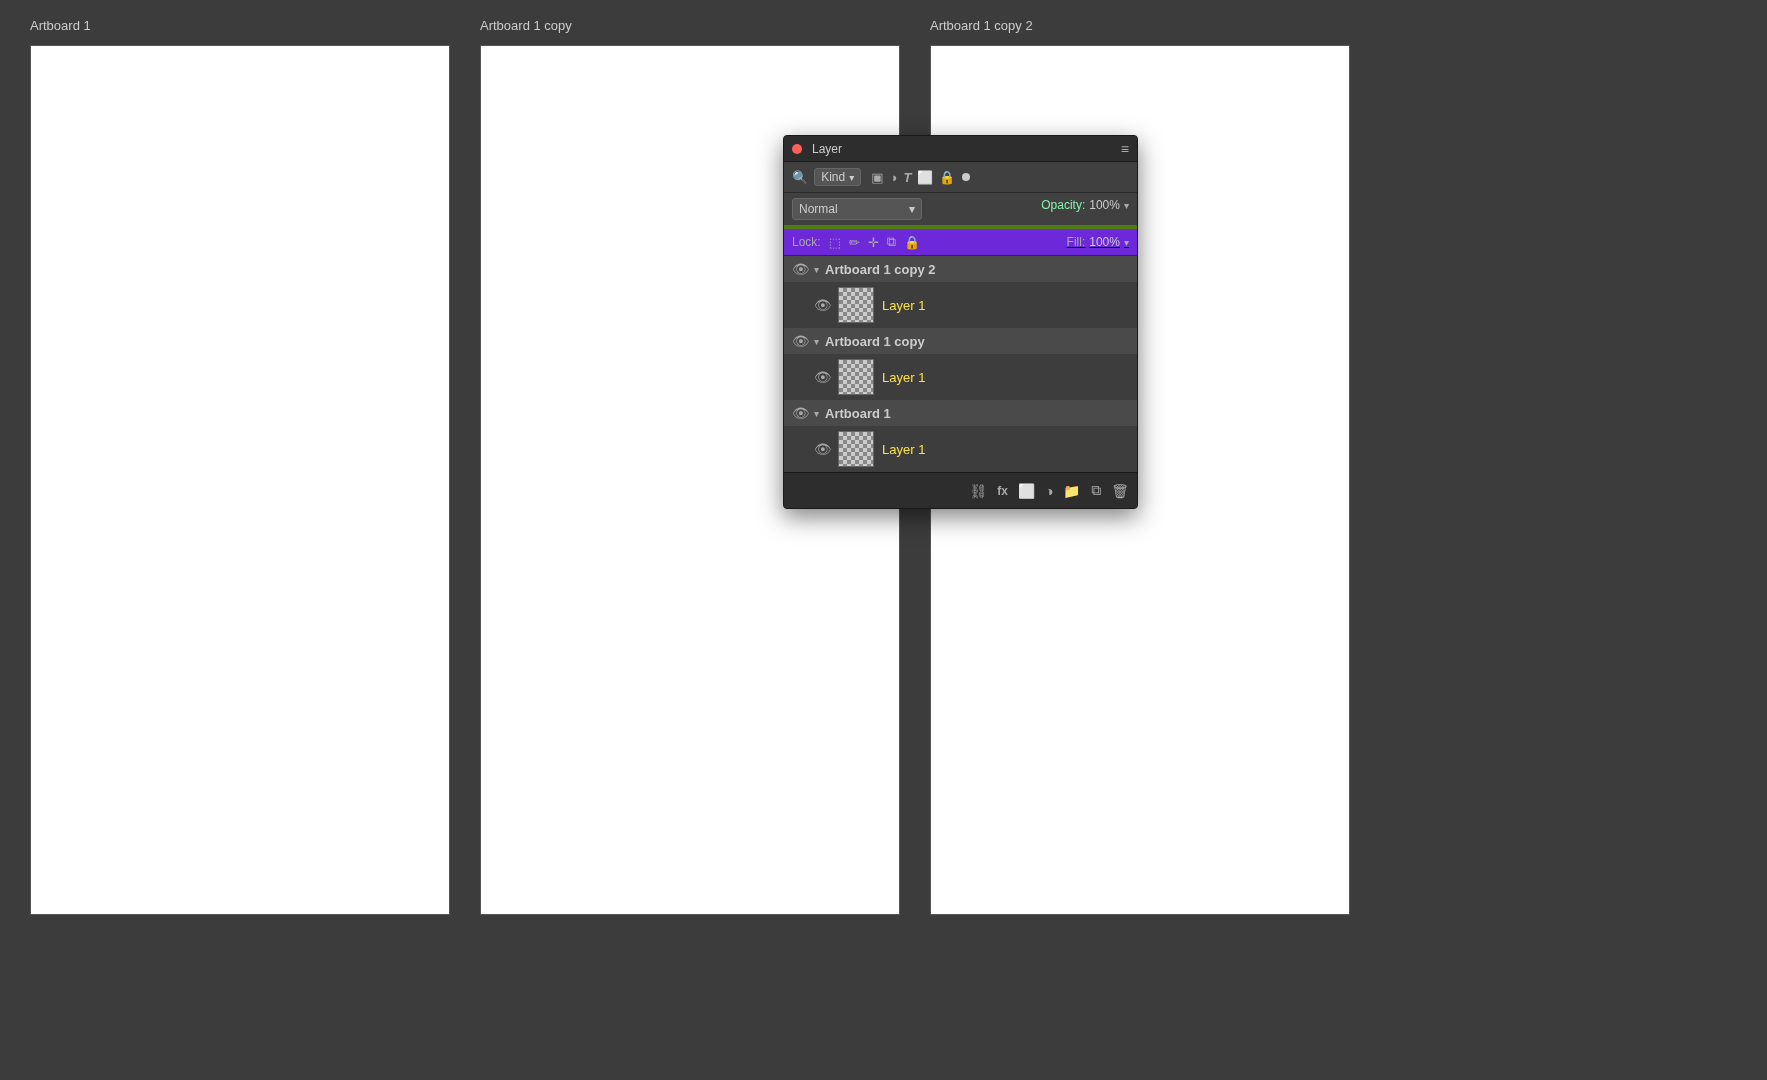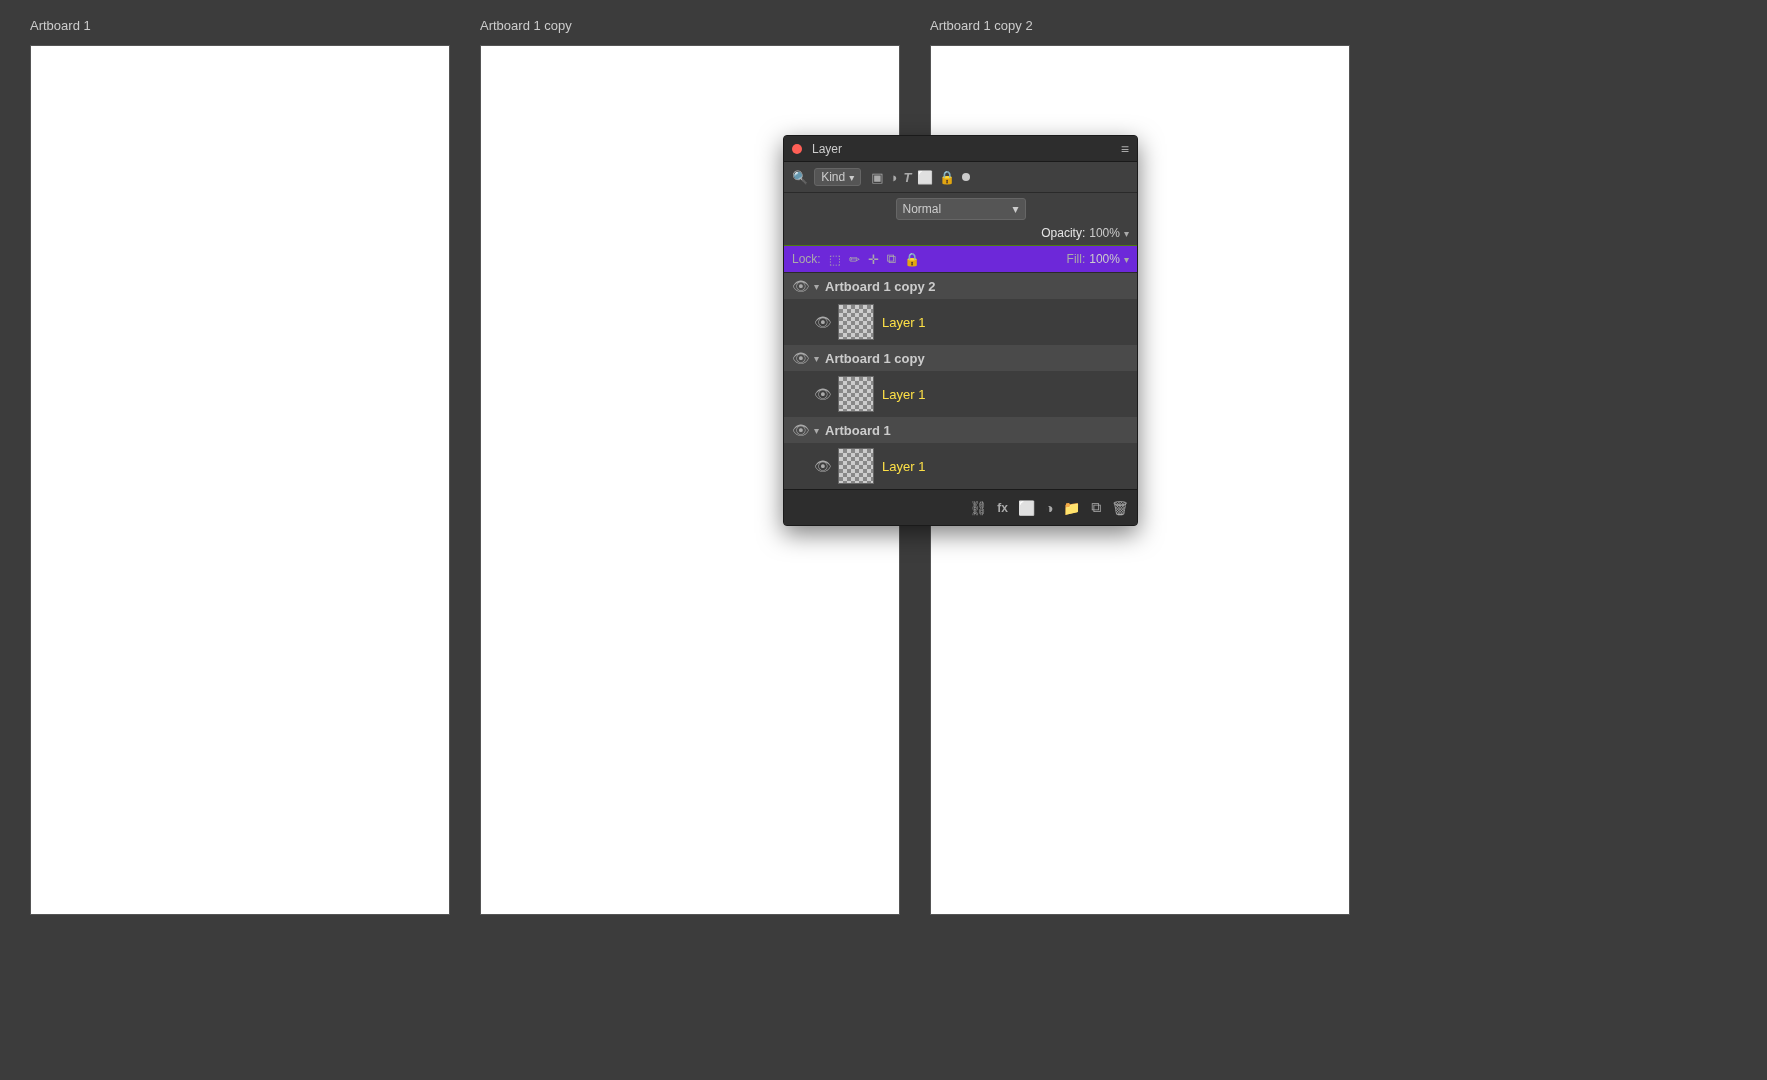--- a/index.html
+++ b/index.html
@@ -162,24 +162,23 @@
       height: 8px;
       background: #cccccc;
       border-radius: 50%;
     }
 
     
     .blend-bar {
       background: #404040;
       padding: 5px 8px;
       display: flex;
-      align-items: center;
+      align-items: flex-start;
       gap: 6px;
-      border-bottom: 1px solid #4d7c0f;
-      flex-direction: column;
+      border-bottom: 4px solid #4d7c0f;
     }
 
     .blend-dropdown {
       display: flex;
       align-items: center;
       gap: 4px;
       background: #555555;
       border: 1px solid #666;
       border-radius: 3px;
       padding: 2px 6px;
@@ -191,21 +190,21 @@
     }
 
     .opacity-section {
       display: flex;
       align-items: center;
       gap: 4px;
       margin-left: auto;
     }
 
     .opacity-label {
-      color: #e5e5e5;
+      color: #86efac;
       font-size: 12px;
     }
 
     .opacity-value {
       color: #cccccc;
       font-size: 12px;
     }
 
     .opacity-dropdown {
       color: #aaaaaa;
@@ -238,20 +237,21 @@
       color: #aaaaaa;
       font-size: 13px;
       cursor: pointer;
     }
 
     .fill-section {
       display: flex;
       align-items: center;
       gap: 4px;
       margin-left: auto;
+      text-decoration: underline;
     }
 
     .fill-label {
       color: #aaaaaa;
       font-size: 12px;
     }
 
     .fill-value {
       color: #cccccc;
       font-size: 12px;

